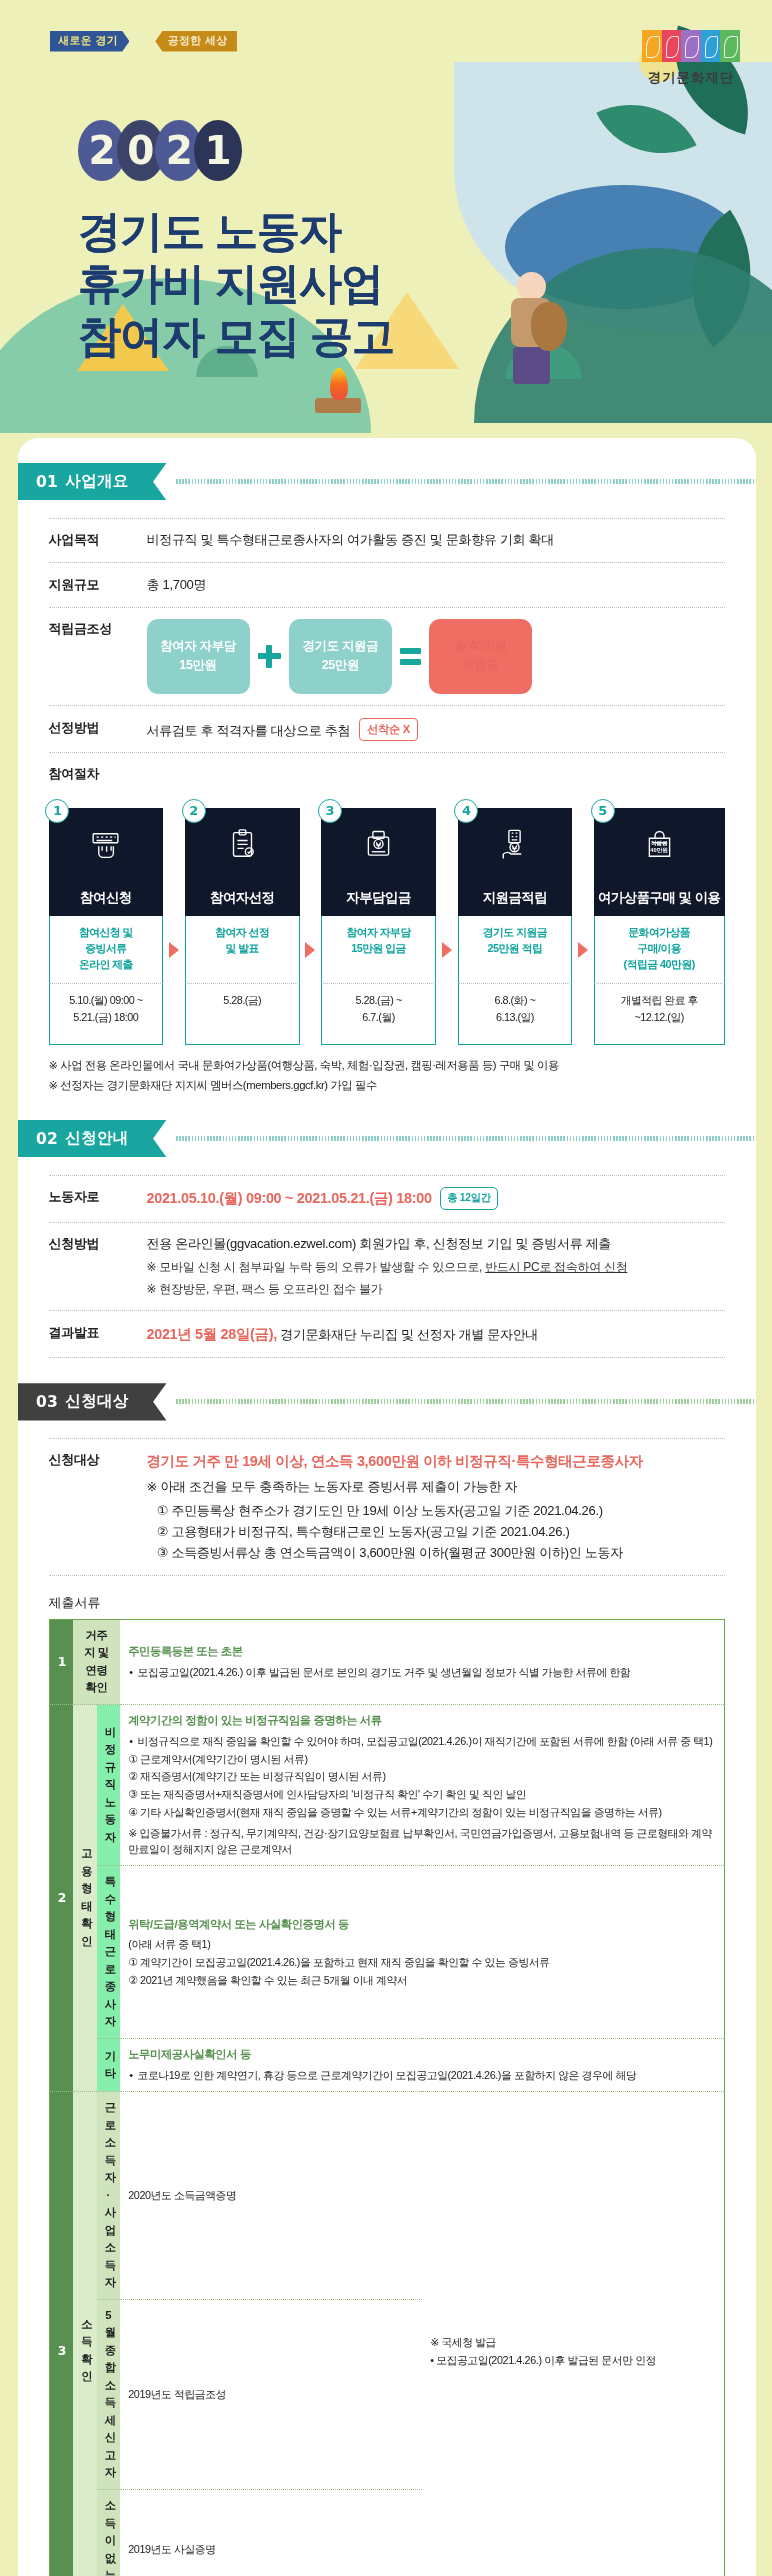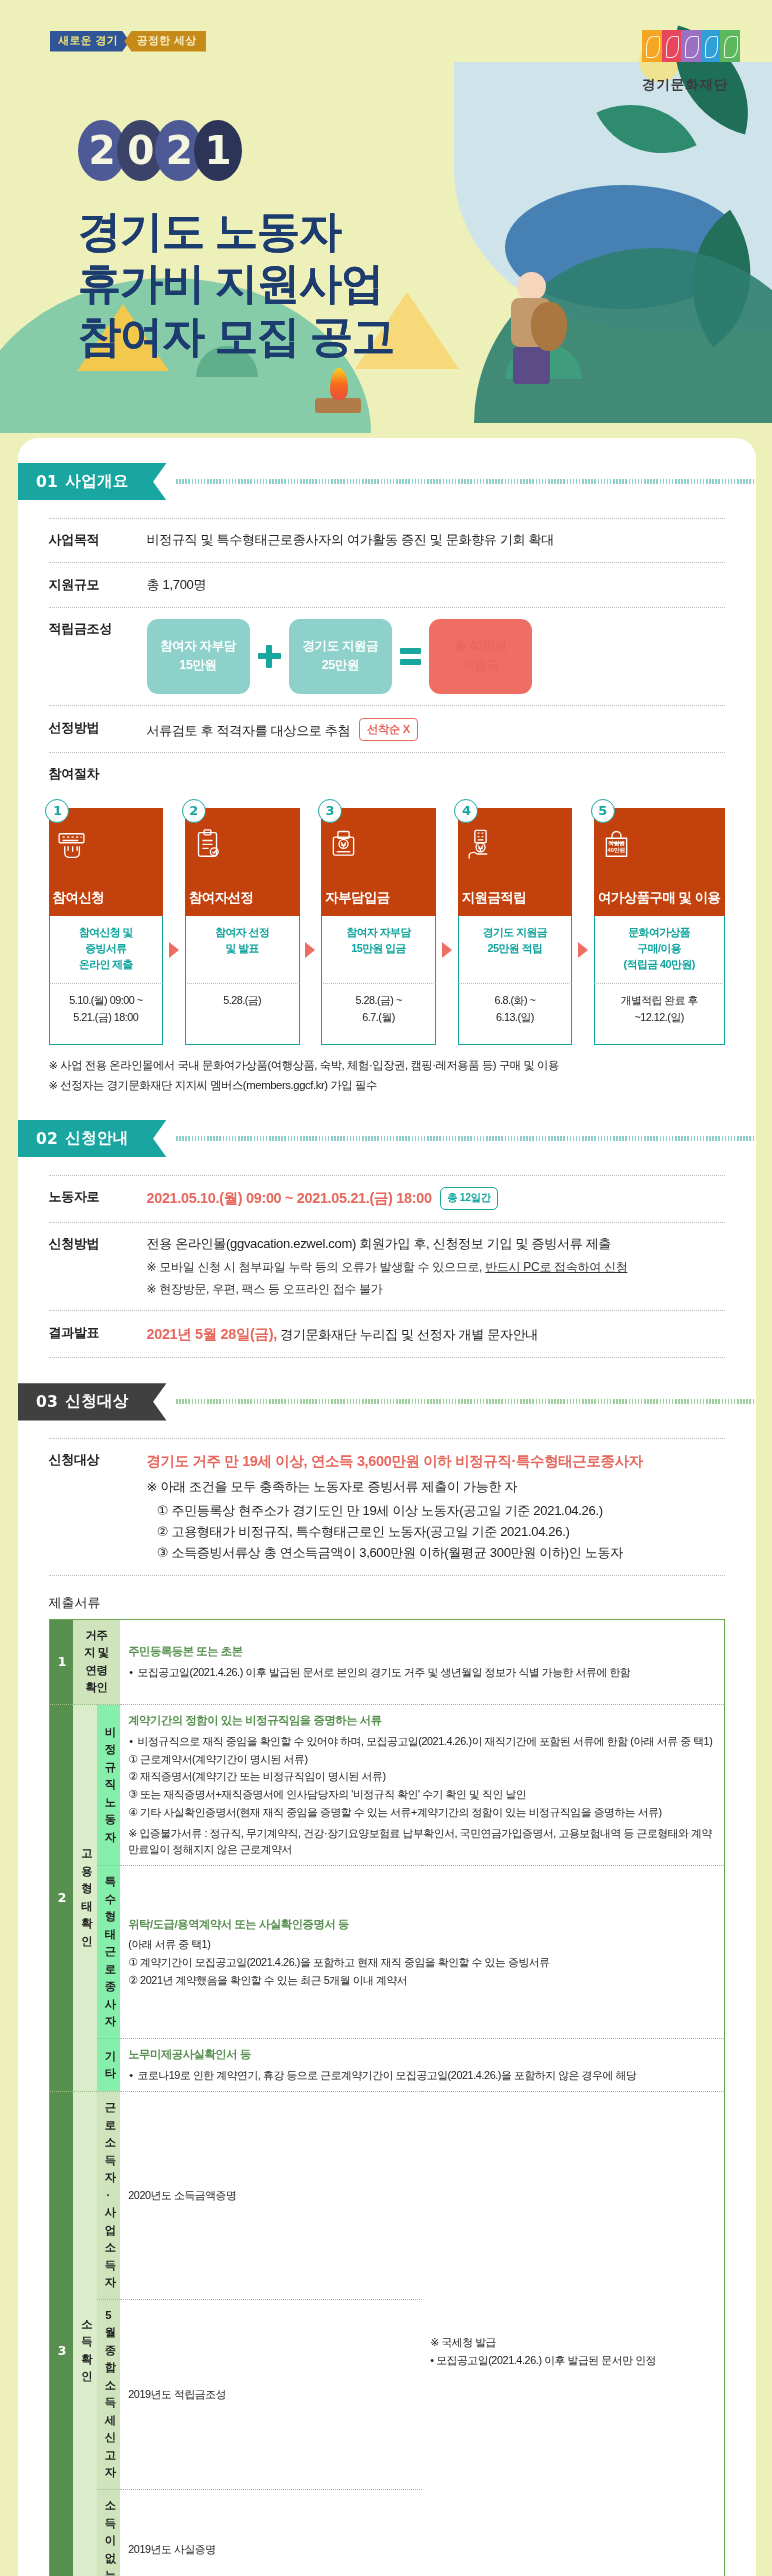--- a/index.html
+++ b/index.html
@@ -7,21 +7,21 @@
   body {
     font-family: "Liberation Sans", "DejaVu Sans", sans-serif;
     background: #ffffff;
     width: 773px;
     position: relative;
   }
   .page { width: 773px; position: relative; background: #eef0b9; }
 
   
   .hero { position: relative; height: 495px; background: #eef0b9; overflow: hidden; }
-  .slogan { position: absolute; left: 50px; top: 31px; display: flex; height: 20.6px; }
+  .slogan { position: absolute; left: 50px; top: 31px; display: flex; height: 20.6px; gap: 31px; }
   .slogan .sl-blue {
     background: #2f5596; color: #f2e47a; font-weight: bold; font-size: 10.8px;
     padding: 0 11.3px 0 8.2px; display: flex; align-items: center; letter-spacing: 0.5px;
     clip-path: polygon(0 0, calc(100% - 7.2px) 0, 100% 50%, calc(100% - 7.2px) 100%, 0 100%);
   }
   .slogan .sl-gold {
     background: #c68a18; color: #f4ecc4; font-weight: bold; font-size: 10.8px;
     padding: 0 9.3px 0 12.4px; display: flex; align-items: center; letter-spacing: 0.5px;
     margin-left: -5.2px;
     clip-path: polygon(7.2px 0, 100% 0, 100% 100%, 7.2px 100%, 0 50%);
@@ -33,21 +33,21 @@
   .ggcf-logo .bars .b1 { background: #f5a623; }
   .ggcf-logo .bars .b2 { background: #e8465c; }
   .ggcf-logo .bars .b3 { background: #9b6fc4; }
   .ggcf-logo .bars .b4 { background: #2f9fd8; }
   .ggcf-logo .bars .b5 { background: #5cb85c; }
   .ggcf-logo .bars div::after {
     content: ""; position: absolute; left: 20%; top: 18%; width: 60%; height: 64%;
     border: 1.5px solid rgba(255,255,255,.85); border-radius: 50% 10% 50% 10%;
   }
   .ggcf-logo .ggname {
-    margin-top: 14px; font-size: 13.4px; font-weight: bold;
+    margin-top: 7px; text-align: center; font-size: 13.4px; font-weight: bold;
     color: #3b3b3b; letter-spacing: 1px;
   }
 
   .year-badge { position: absolute; left: 78px; top: 120px; display: flex; }
   .year-badge span {
     width: 48px; height: 61px; border-radius: 50%;
     display: flex; align-items: center; justify-content: center;
     color: #f4f6e0; font-size: 39px; font-weight: bold; margin-left: -9.3px;
     font-family: "DejaVu Sans", sans-serif;
   }
@@ -188,23 +188,23 @@
   .steps-wrap { margin: 5.2px 31px 0 31px; }
   .steps { display: flex; align-items: stretch; gap: 0; margin-top: 13.4px; }
   .step { flex: 1; position: relative; }
   .step .badge {
     position: absolute; left: -3.1px; top: -9.3px; width: 24px; height: 24px; border-radius: 50%;
     background: #ffffff; border: 1.5px solid #1aa6a0; color: #1aa6a0; font-weight: bold;
     font-size: 13px; display: flex; align-items: center; justify-content: center; z-index: 3;
     font-family: "DejaVu Sans", sans-serif;
   }
   .step .top {
-    background: #c2410c; color: #fff; padding: 16.5px 4.1px 9.3px 4.1px; text-align: center;
+    background: #0f172a; color: #fff; padding: 16.5px 4.1px 9.3px 4.1px; text-align: center;
     min-height: 108px; display: flex; flex-direction: column; justify-content: space-between;
-    align-items: flex-start;
+    align-items: center;
   }
   .step .icon { width: 37px; height: 36px; position: relative; margin-top: 2.1px; }
   .step .icon svg { width: 100%; height: 100%; }
   .step .top .label { font-size: 13.4px; font-weight: bold; letter-spacing: -0.5px; white-space: nowrap; }
   .step .mid {
     border: 1.5px solid #0fa49d; border-top: none; border-bottom: none;
     padding: 9.3px 4.1px 6.2px 4.1px; text-align: center; color: #0fa49d;
     font-size: 10.8px; font-weight: bold; line-height: 1.45; min-height: 67px;
     letter-spacing: -0.5px;
   }

